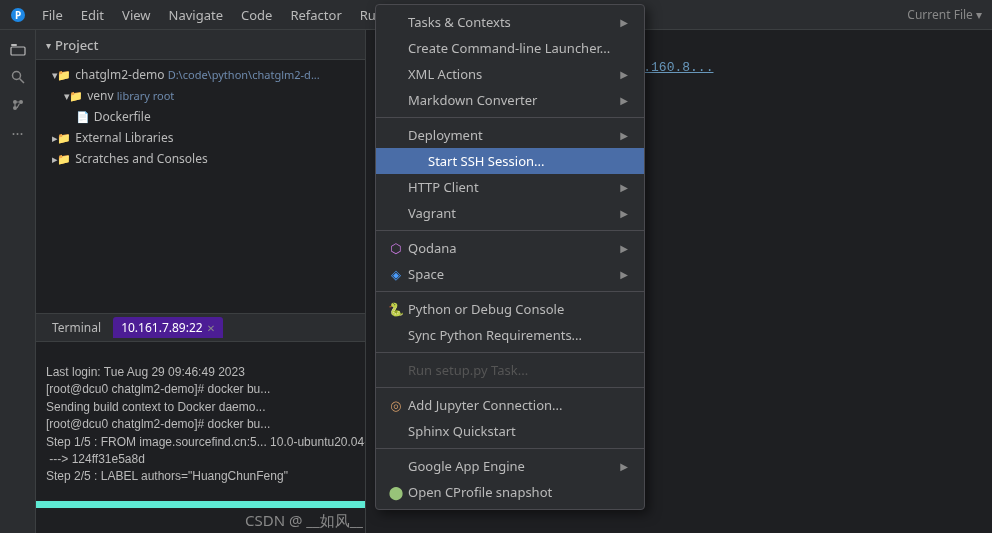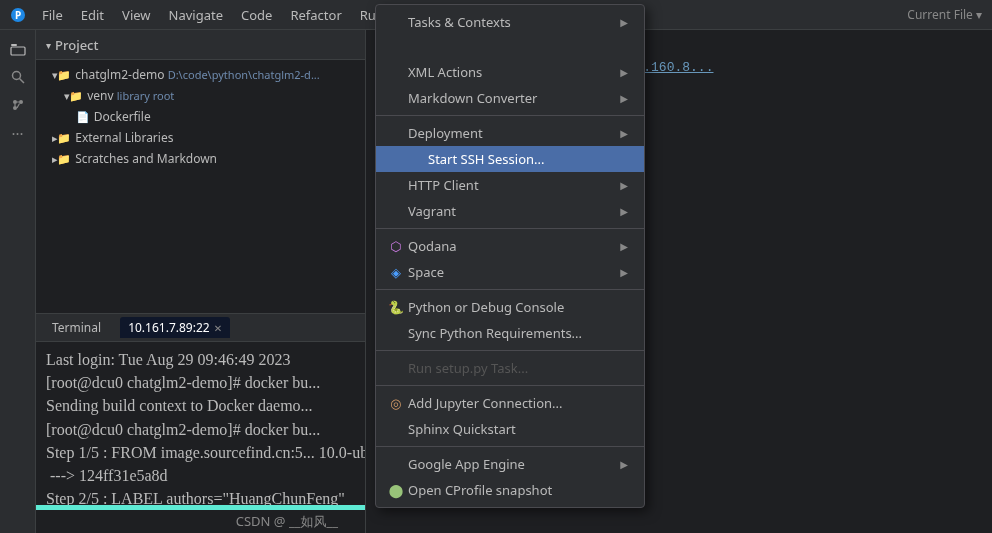--- a/index.html
+++ b/index.html
@@ -172,47 +172,46 @@
       display: flex;
       align-items: center;
       gap: 4px;
       padding: 2px 8px;
       border-radius: 3px 3px 0 0;
       font-size: 12px;
       cursor: pointer;
       color: #bababa;
     }
     .terminal-tab.active {
-      background: #0f172a;
+      background: #4c1d95;
       color: #fff;
-      margin-left: 7px;
     }
     .terminal-tab .close-btn {
       font-size: 10px;
       color: #888;
       cursor: pointer;
     }
     .terminal-content {
       flex: 1;
-      padding: 6px 10px;
-      font-family: Liberation Serif, serif;
-      font-size: 16px;
+      padding: 22px 10px;
+      font-family: Liberation Sans, sans-serif;
+      font-size: 12px;
       color: #bababa;
       overflow: hidden;
     }
     .terminal-line {
       line-height: 1.45;
       white-space: pre;
     }
     .terminal-footer {
-      padding: 2px 27px;
-      font-size: 13px;
+      padding: 2px 2px;
+      font-size: 15px;
       color: #888;
       text-align: right;
-      border-top: 5px solid #5eead4;
+      border-top: 7px solid #5eead4;
     }
 
     
     .menu-overlay {
       position: absolute;
       top: 0; left: 0; right: 0; bottom: 0;
       pointer-events: none;
       z-index: 100;
     }
     .dropdown-menu {
@@ -352,21 +351,21 @@
         <span class="label">Dockerfile</span>
       </div>
       <div class="tree-item">
         <span class="indent" style="width:8px"></span>
         <span class="icon">▸📁</span>
         <span class="label">External Libraries</span>
       </div>
       <div class="tree-item">
         <span class="indent" style="width:8px"></span>
         <span class="icon">▸📁</span>
-        <span class="label">Scratches and Markdown</span>
+        <span class="label">Scratches and Consoles</span>
       </div>
     </div>
 
     <div class="terminal-panel">
       <div class="terminal-tabs">
         <div class="terminal-tab">
           <span>Terminal</span>
         </div>
         <div class="terminal-tab active">
           <span>10.161.7.89:22</span>
@@ -403,20 +402,21 @@
   <div class="dropdown-menu">
 
     <div class="dropdown-item">
       <span class="item-icon"></span>
       <span class="item-label">Tasks &amp; Contexts</span>
       <span class="submenu-arrow">▶</span>
     </div>
 
     <div class="dropdown-item">
       <span class="item-icon"></span>
+      <span class="item-label">Create Command-line Launcher...</span>
     </div>
 
     <div class="dropdown-item">
       <span class="item-icon"></span>
       <span class="item-label">XML Actions</span>
       <span class="submenu-arrow">▶</span>
     </div>
 
     <div class="dropdown-item">
       <span class="item-icon"></span>

